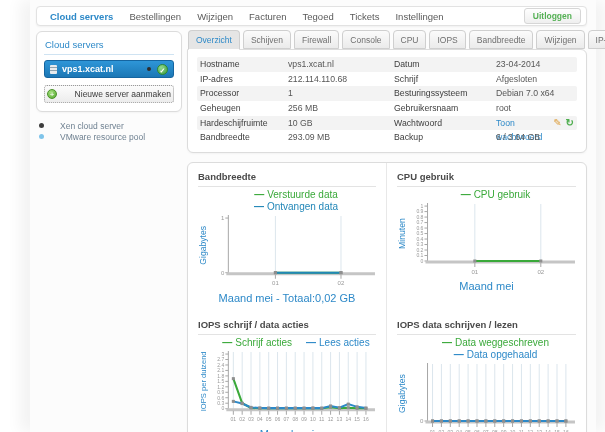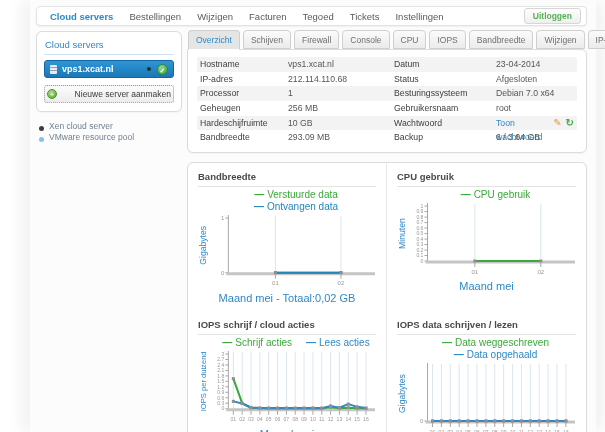--- a/index.html
+++ b/index.html
@@ -34,21 +34,21 @@
   .check-badge::before { content:"✓"; }
   .new-server-btn { margin-top:7px; width:100%; background:linear-gradient(#fcfcfc,#ececec);
                     border:1px dotted #9a9a9a; border-radius:3px; font-size:8.5px; color:#3a3a3a;
                     padding:3px 2px; display:flex; align-items:center; justify-content:space-between; gap:4px;
                     cursor:pointer; font-family:inherit; }
   .plus-icon { width:10px; height:10px; border-radius:50%; color:#fff; font-size:8px; line-height:10px;
                text-align:center; background:radial-gradient(circle at 35% 30%, #a4e07e, #55a82f);
                border:1px solid #4b9329; }
   .plus-icon::before { content:"+"; }
   .side-legend { margin-top:8px; padding-left:3px; }
-  .legend-row { display:flex; align-items:flex-end; gap:5px; font-size:8.5px; color:#6f8191; height:11px; }
+  .legend-row { display:flex; align-items:center; gap:16px; font-size:8.5px; color:#6f8191; height:11px; }
   .bullet { width:5px; height:5px; border-radius:50%; flex:0 0 auto; }
 
   
   .main { position:absolute; left:157px; top:30px; right:9px; }
   .tabs { display:flex; gap:3px; padding-left:1px; position:relative; z-index:2; }
   .tab { font-size:8.5px; color:#6f6f6f; background:linear-gradient(#fbfbfb,#ebebeb);
          border:1px solid #cfcfcf; border-radius:4px 4px 0 0; padding:4px 7px 3px; cursor:pointer;
          white-space:nowrap; }
   .tab.active { background:#e5e5e5; color:#2d89c8; border-bottom-color:#fff; margin-bottom:-1px; }
 
@@ -139,21 +139,21 @@
     <div class="info-panel" id="info-panel">
         <div class="info-row alt">
           <div class="c-lab1 lab">Hostname</div>
           <div class="c-val1 val">vps1.xcat.nl</div>
           <div class="c-lab2 lab">Datum</div>
           <div class="c-val2 val">23-04-2014</div>
         </div>
         <div class="info-row">
           <div class="c-lab1 lab">IP-adres</div>
           <div class="c-val1 val">212.114.110.68</div>
-          <div class="c-lab2 lab">Status</div>
+          <div class="c-lab2 lab">Schrijf</div>
           <div class="c-val2 val">Afgesloten</div>
         </div>
         <div class="info-row alt">
           <div class="c-lab1 lab">Processor</div>
           <div class="c-val1 val">1</div>
           <div class="c-lab2 lab">Besturingssysteem</div>
           <div class="c-val2 val">Debian 7.0 x64</div>
         </div>
         <div class="info-row">
           <div class="c-lab1 lab">Geheugen</div>
@@ -248,21 +248,21 @@
             <line x1="141.39" y1="61" x2="141.39" y2="65" stroke="#a8a8a8" stroke-width="1"></line>
             <text x="141.39" y="71.5" font-size="6" fill="#999" text-anchor="middle" font-family="Liberation Sans, sans-serif">02</text>
             <polyline points="76.53,59 141.39,59" fill="none" stroke="#3aa93a" stroke-width="2"></polyline>
             <rect x="75.03" y="57.5" width="3" height="3" fill="#8f8f8f"></rect>
             <rect x="139.89" y="57.5" width="3" height="3" fill="#8f8f8f"></rect>
             <text x="8" y="32" font-size="8.5" fill="#2d89c8" text-anchor="middle" transform="rotate(-90 8 32)" font-family="Liberation Sans, sans-serif">Minuten</text>
           </svg>
           <div class="chart-xlabel">Maand mei</div>
         </div>
         <div class="chart-cell">
-          <div class="chart-title">IOPS schrijf / cloud acties</div>
+          <div class="chart-title">IOPS schrijf / data acties</div>
           <div class="chart-legend">
             <span class="legend-entry" style="color: rgb(58, 169, 58);"><span class="dash">—</span><span>Schrijf acties</span></span>
             <span class="legend-entry" style="color: rgb(45, 137, 200);"><span class="dash">—</span><span>Lees acties</span></span>
           </div>
           <svg viewBox="0 0 176 78" class="chart-svg">
             <line x1="34.935" y1="3" x2="34.935" y2="59" stroke="#dce6ed" stroke-width="1"></line>
             <line x1="43.677" y1="3" x2="43.677" y2="59" stroke="#dce6ed" stroke-width="1"></line>
             <line x1="52.419000000000004" y1="3" x2="52.419000000000004" y2="59" stroke="#dce6ed" stroke-width="1"></line>
             <line x1="61.161" y1="3" x2="61.161" y2="59" stroke="#dce6ed" stroke-width="1"></line>
             <line x1="69.903" y1="3" x2="69.903" y2="59" stroke="#dce6ed" stroke-width="1"></line>

